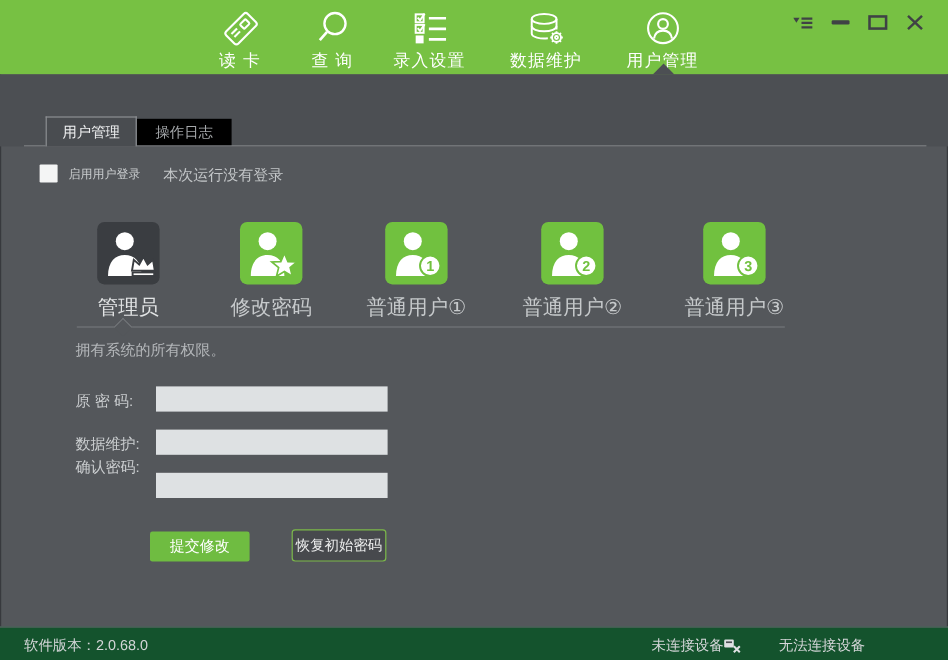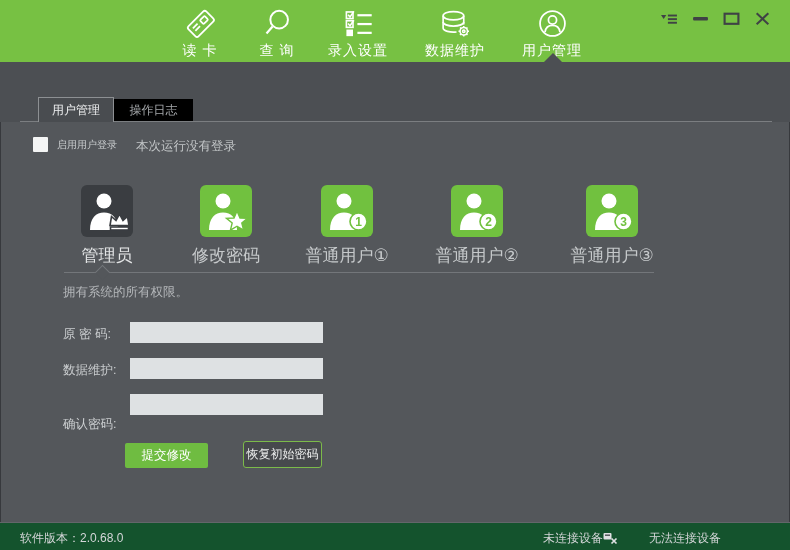--- a/index.html
+++ b/index.html
@@ -54,21 +54,21 @@
     position:absolute; top:267px; left:97px; width:11px; height:11px; background:#54575b;
     border-left:1px solid #73767a; border-top:1px solid #73767a; transform:rotate(45deg); z-index:2;
   }
   #user-desc { position:absolute; left:63px; top:284px; font-size:12.5px; color:#b4b7ba; }
   
   .form-label { position:absolute; left:63px; font-size:12.5px; color:#cbced0; white-space:pre; }
   .form-input { position:absolute; left:130px; width:193px; height:21px;
     background:#dee1e3; border:none; outline:none; font-size:12px; padding:0 5px; }
   #flabel-0 { top:326px; } #finput-0 { top:322px; }
   #flabel-1 { top:362px; } #finput-1 { top:358px; }
-  #flabel-2 { top:416px;text-align:right; } #finput-2 { top:394px; }
+  #flabel-2 { top:381px;text-align:right; } #finput-2 { top:394px; }
   
   #submit-btn { position:absolute; left:125px; top:443px; width:83px; height:25px;
     background:#6fbc41; border:none; border-radius:2px; color:#fff; font-size:12.5px; cursor:pointer;
     font-family:inherit; }
   #restore-btn { position:absolute; left:243px; top:441px; width:79px; height:27px;
     background:#47494d; border:1px solid #7cba4a; border-radius:3px; color:#eceded; font-size:12px;
     cursor:pointer; font-family:inherit; }
   
   #footer { position:absolute; left:0; right:0; bottom:0; height:28px;
     background:#14532d; border-top:1px solid #63666a; font-size:12px; color:#d4d6d8; }

